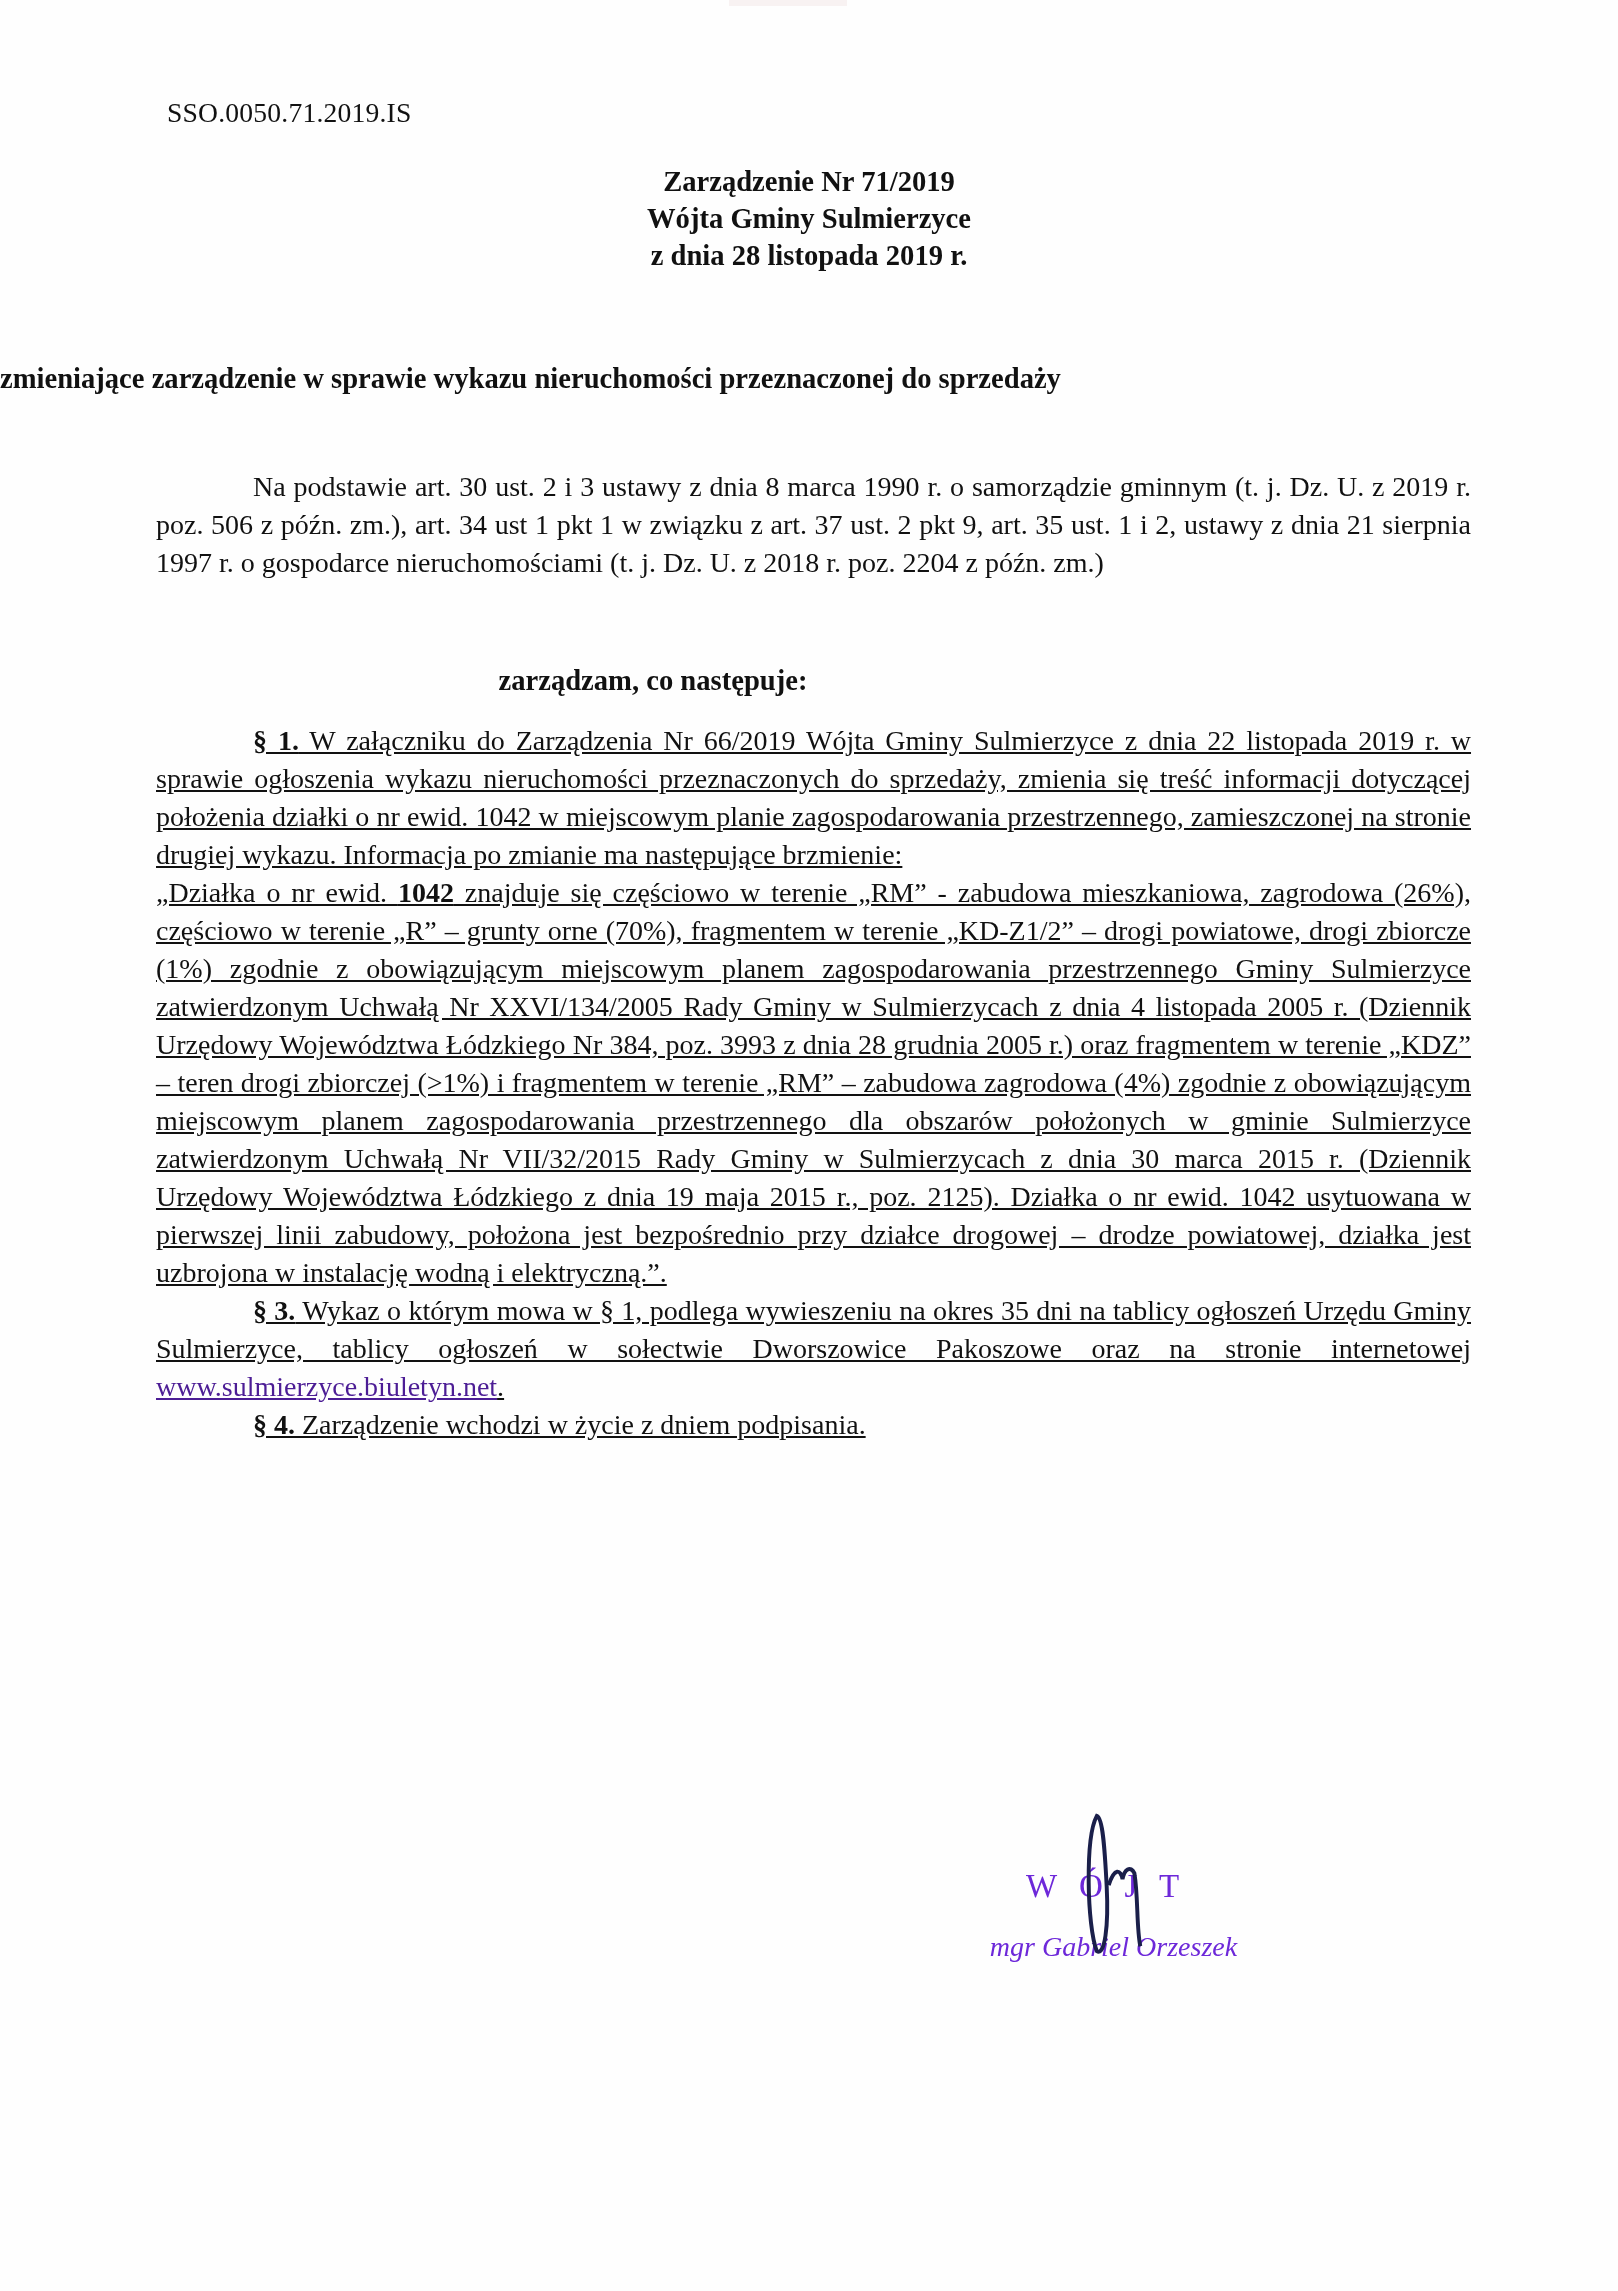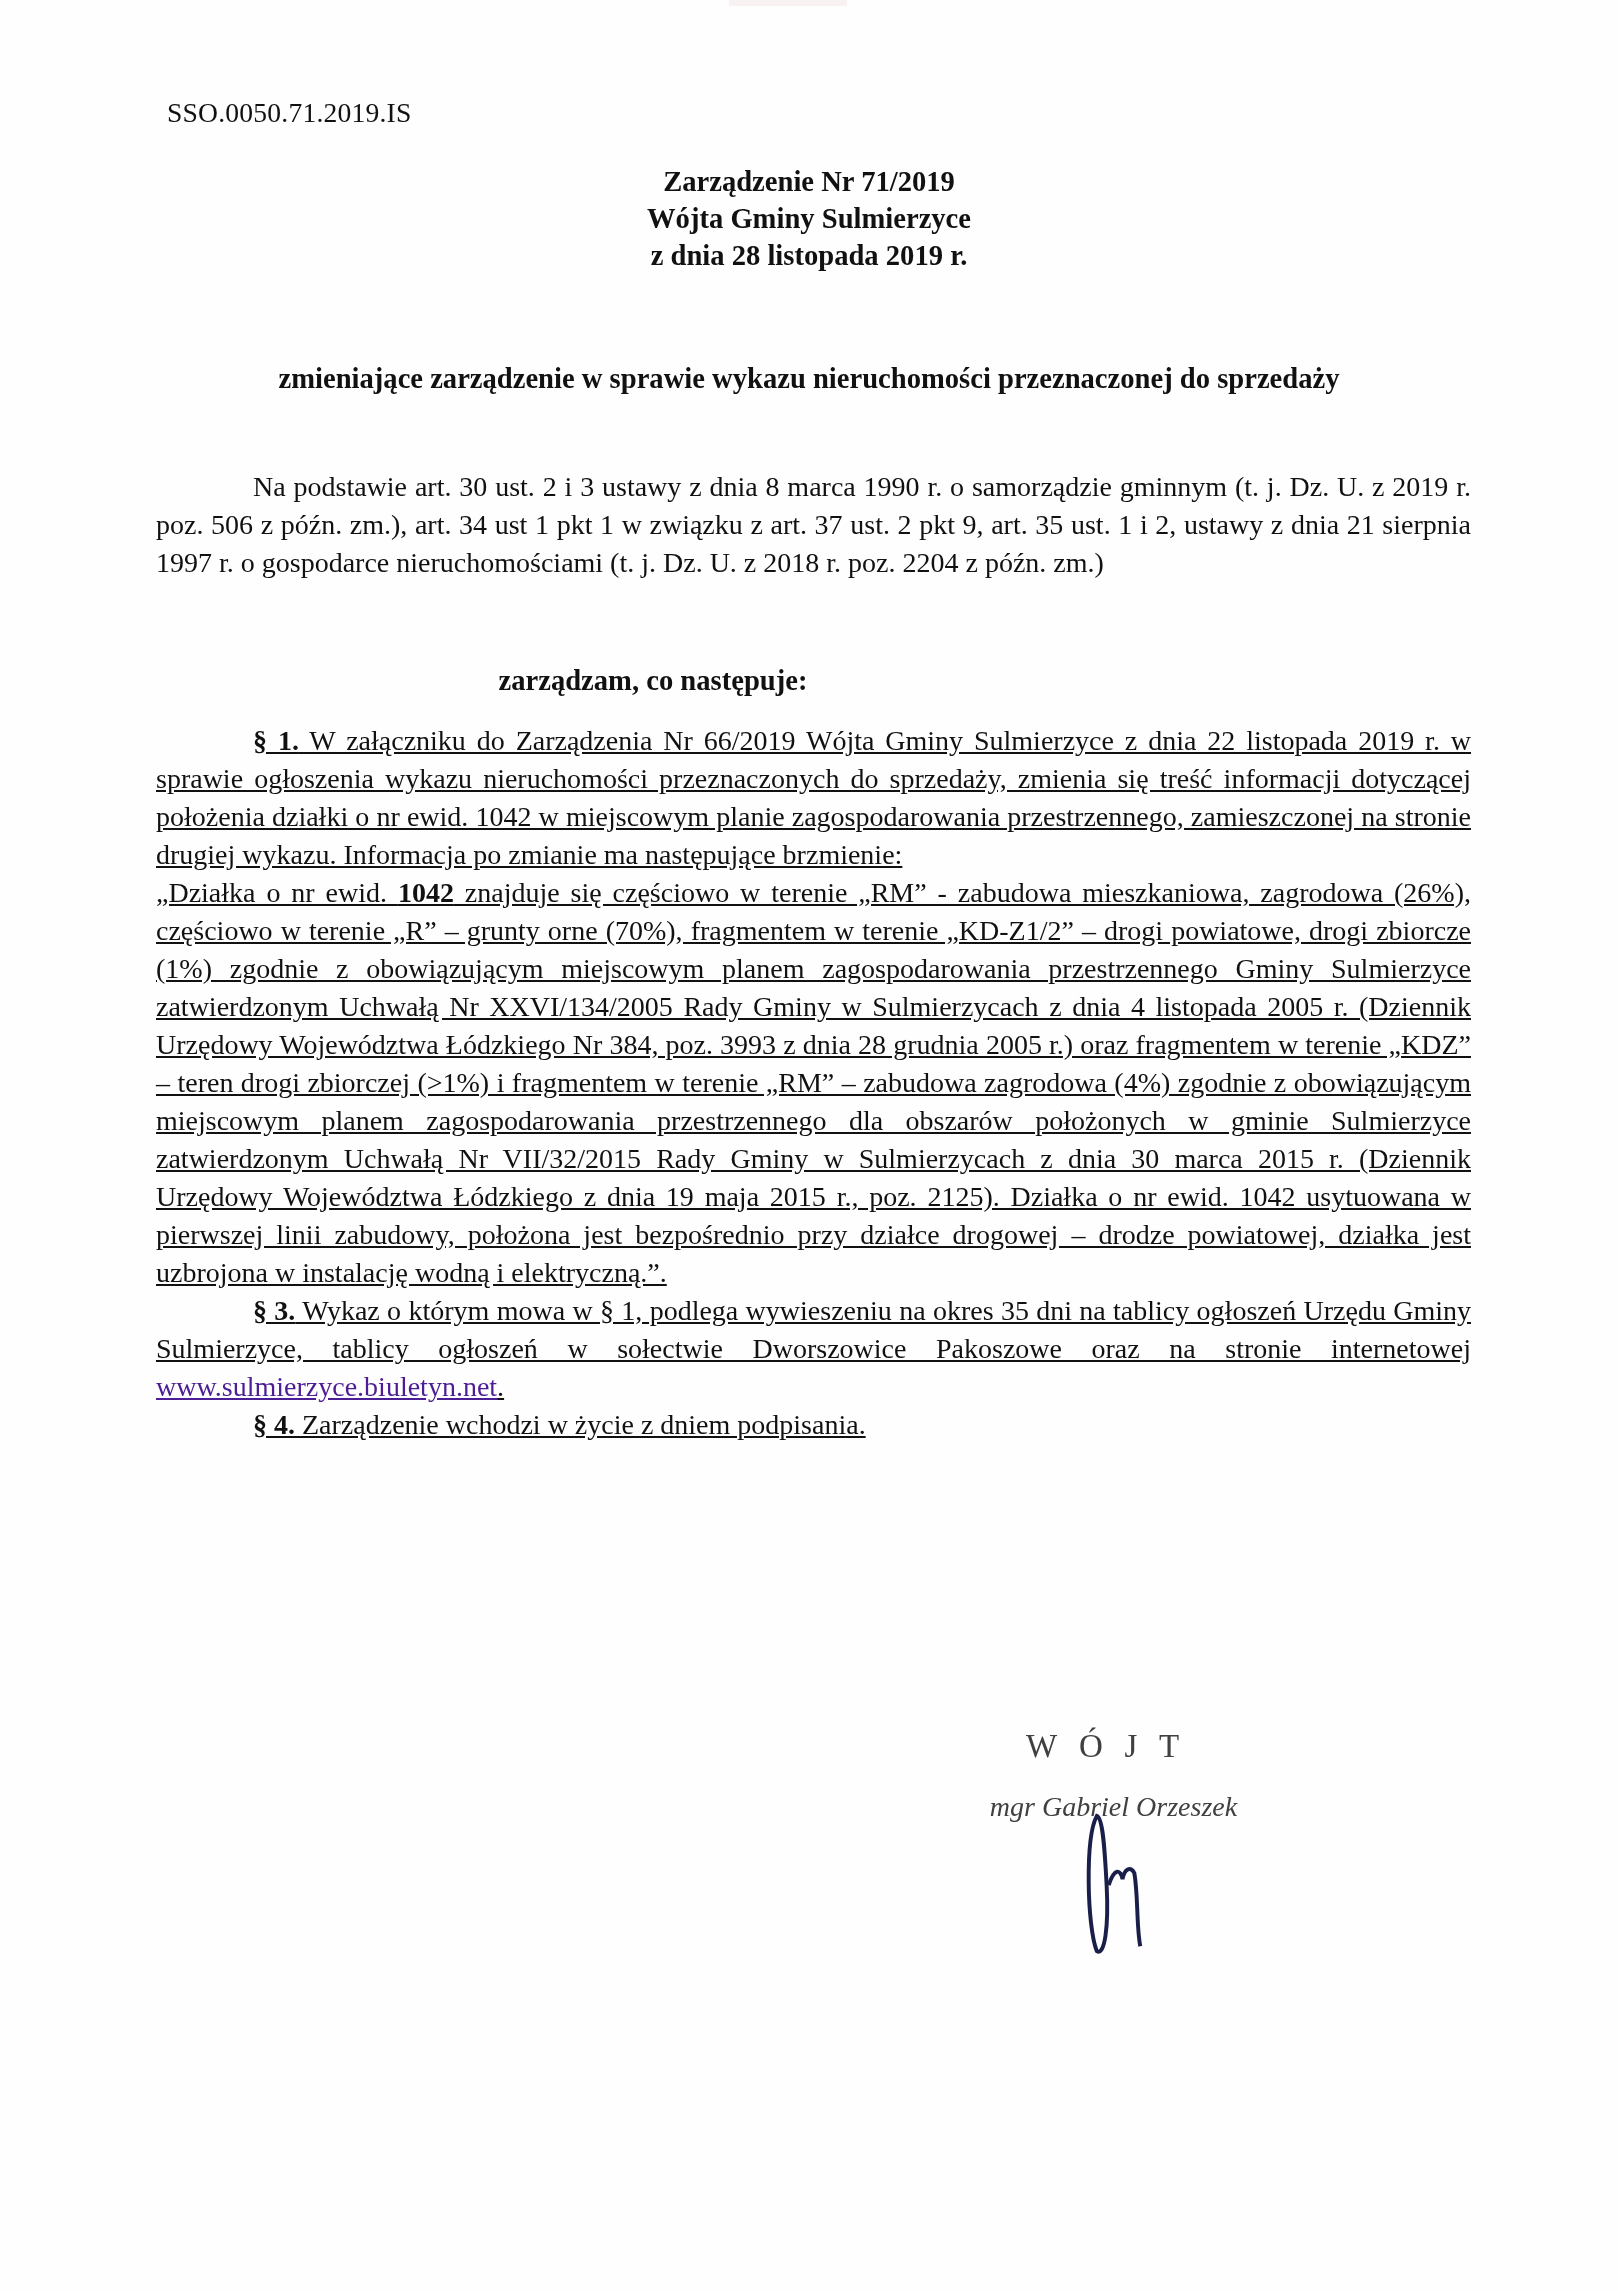--- a/index.html
+++ b/index.html
@@ -2,34 +2,34 @@
 <html><head>
 <meta charset="utf-8">
 <style>
   html, body { margin: 0; padding: 0; background: #ffffff; }
   body { width: 1618px; height: 2291px; position: relative; overflow: hidden;
          font-family: "Liberation Serif", serif; color: #111; }
   .page { position: absolute; left: 0; top: 0; width: 1618px; height: 2291px; background: #fefefe; }
   .ref { position: absolute; left: 167px; top: 97px; font-size: 27.6px; letter-spacing: 0.2px; }
   .title-block { position: absolute; left: 0; width: 1618px; top: 163px; text-align: center;
                  font-weight: bold; font-size: 28.6px; line-height: 37px; }
-  .subject { position: absolute; left: 0; width: 1618px; top: 363px; text-align: center;
+  .subject { position: absolute; left: 0; width: 1618px; top: 363px; text-align: left;
              font-weight: bold; font-size: 28.6px; }
   .body { position: absolute; left: 156px; width: 1315px; font-size: 28px; line-height: 38px;
           text-align: justify; }
   .basis { top: 468px; }
   .decree { position: absolute; left: 0; width: 1306px; top: 665px; text-align: center;
             font-weight: bold; font-size: 28.6px; }
   .sections { top: 722px; text-decoration: underline; }
   .indent { text-indent: 97px; }
   .body p { margin: 0; }
   .sec-num { font-weight: bold; }
   .bold { font-weight: bold; }
   .link { text-decoration: underline; color: #4c1d95; }
-  .sign { position: absolute; left: 946px; top: 1728px; width: 335px; text-align: center; color: #404040; }
+  .sign { position: absolute; left: 946px; top: 1868px; width: 335px; text-align: center; color: #6d28d9; }
   .sign .role { font-size: 33px; letter-spacing: 21.7px; font-family: "Liberation Serif", serif; }
   .sign .name { font-size: 28px; font-style: italic; margin-top: 25.6px; font-family: "Liberation Serif", serif; }
   .signature { position: absolute; left: 1079px; top: 1808px; width: 89px; height: 158px; }
   .scan-mark { position: absolute; left: 729px; top: 0; width: 118px; height: 5.9px; background: #f3eaea; opacity: 0.6; }
 </style>
 </head>
 <body>
 
 <div class="page">
   <div class="scan-mark"></div>

